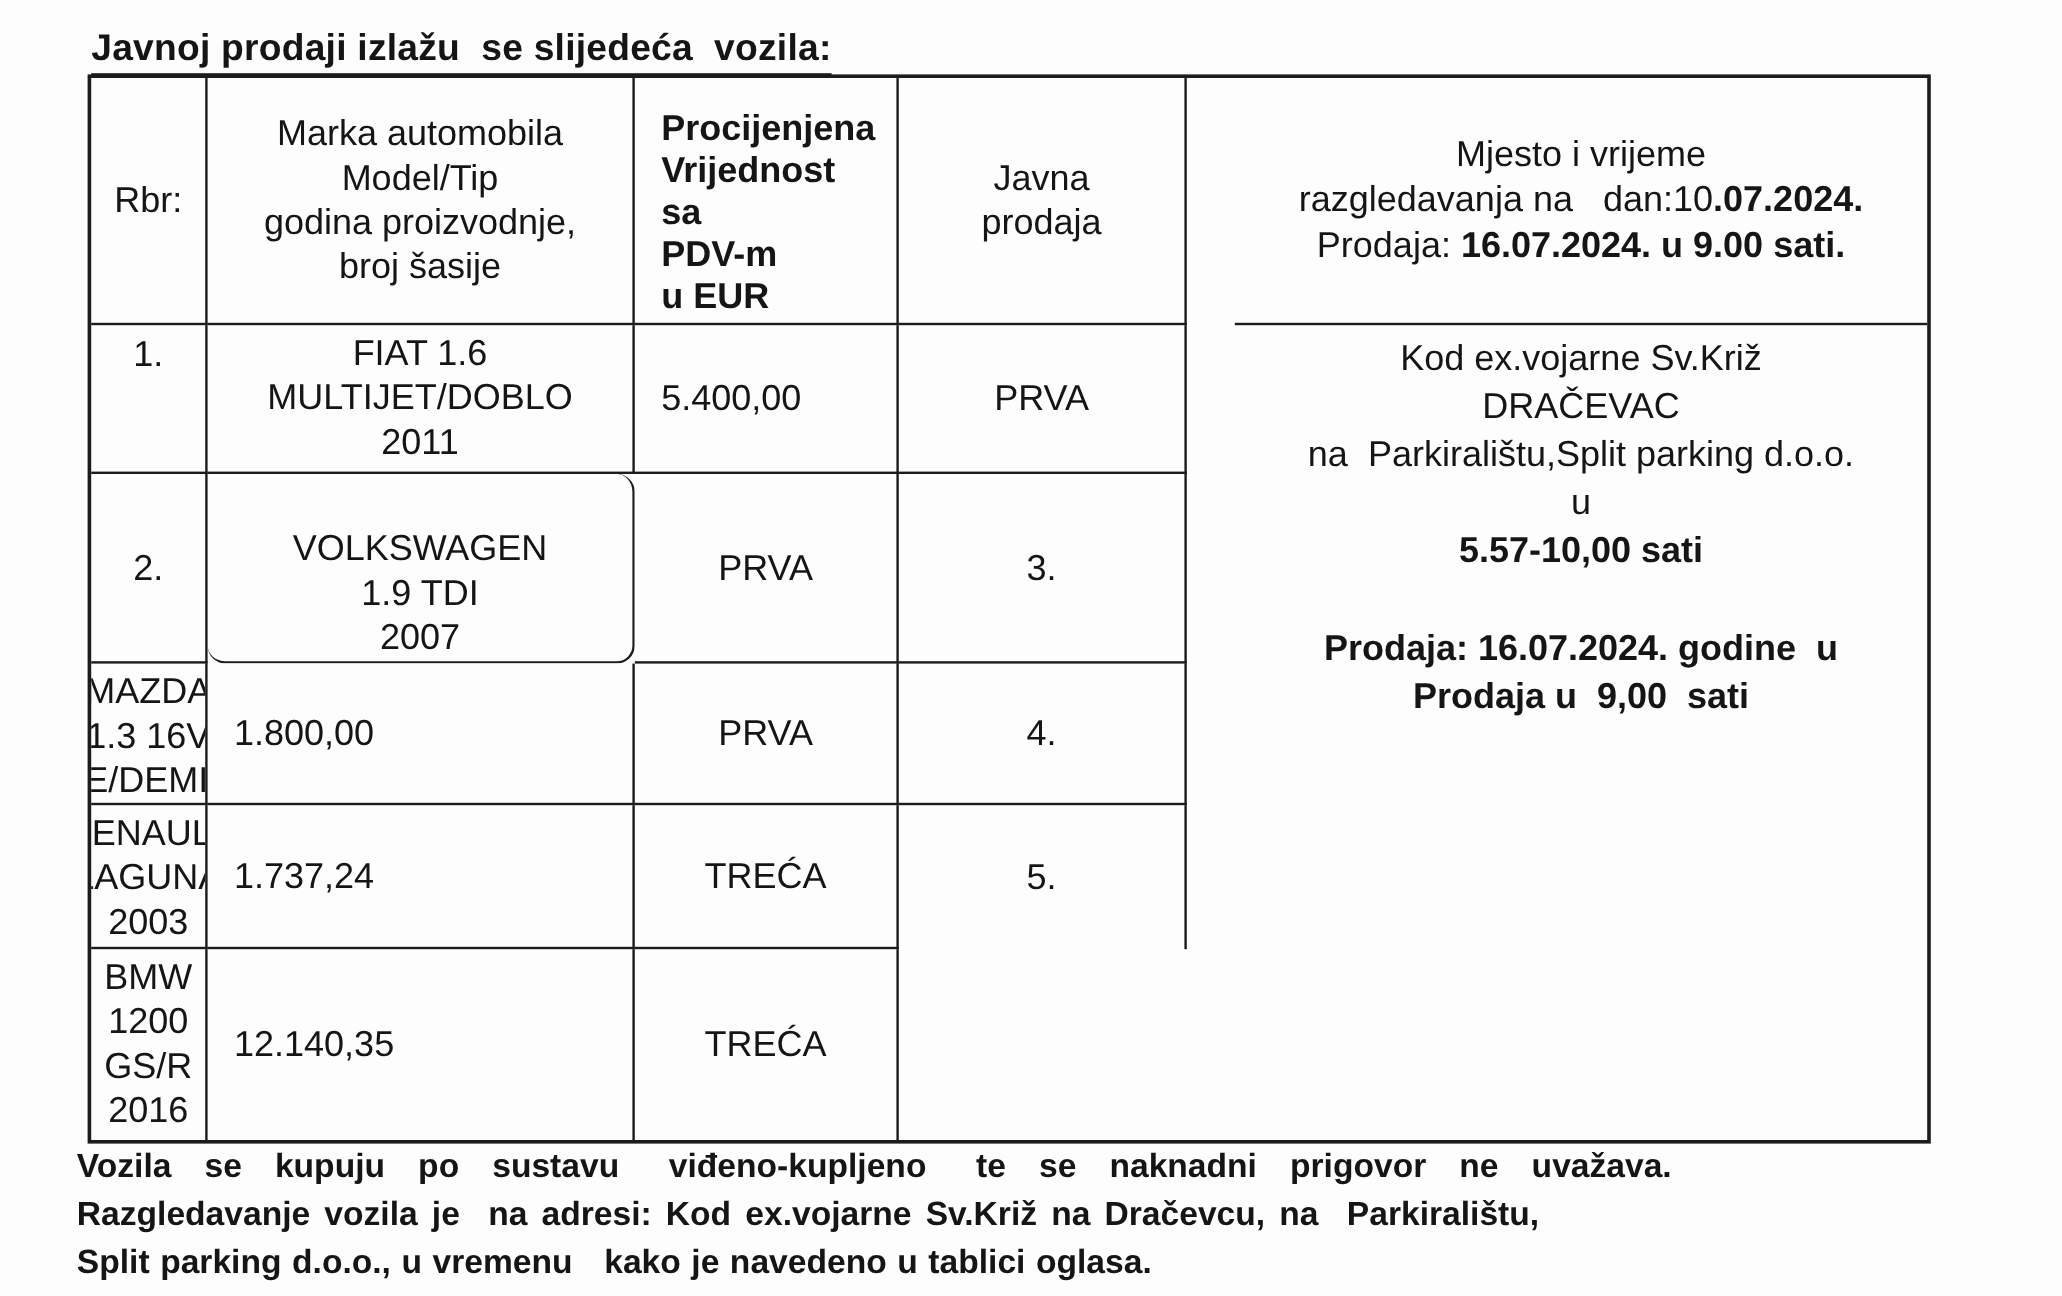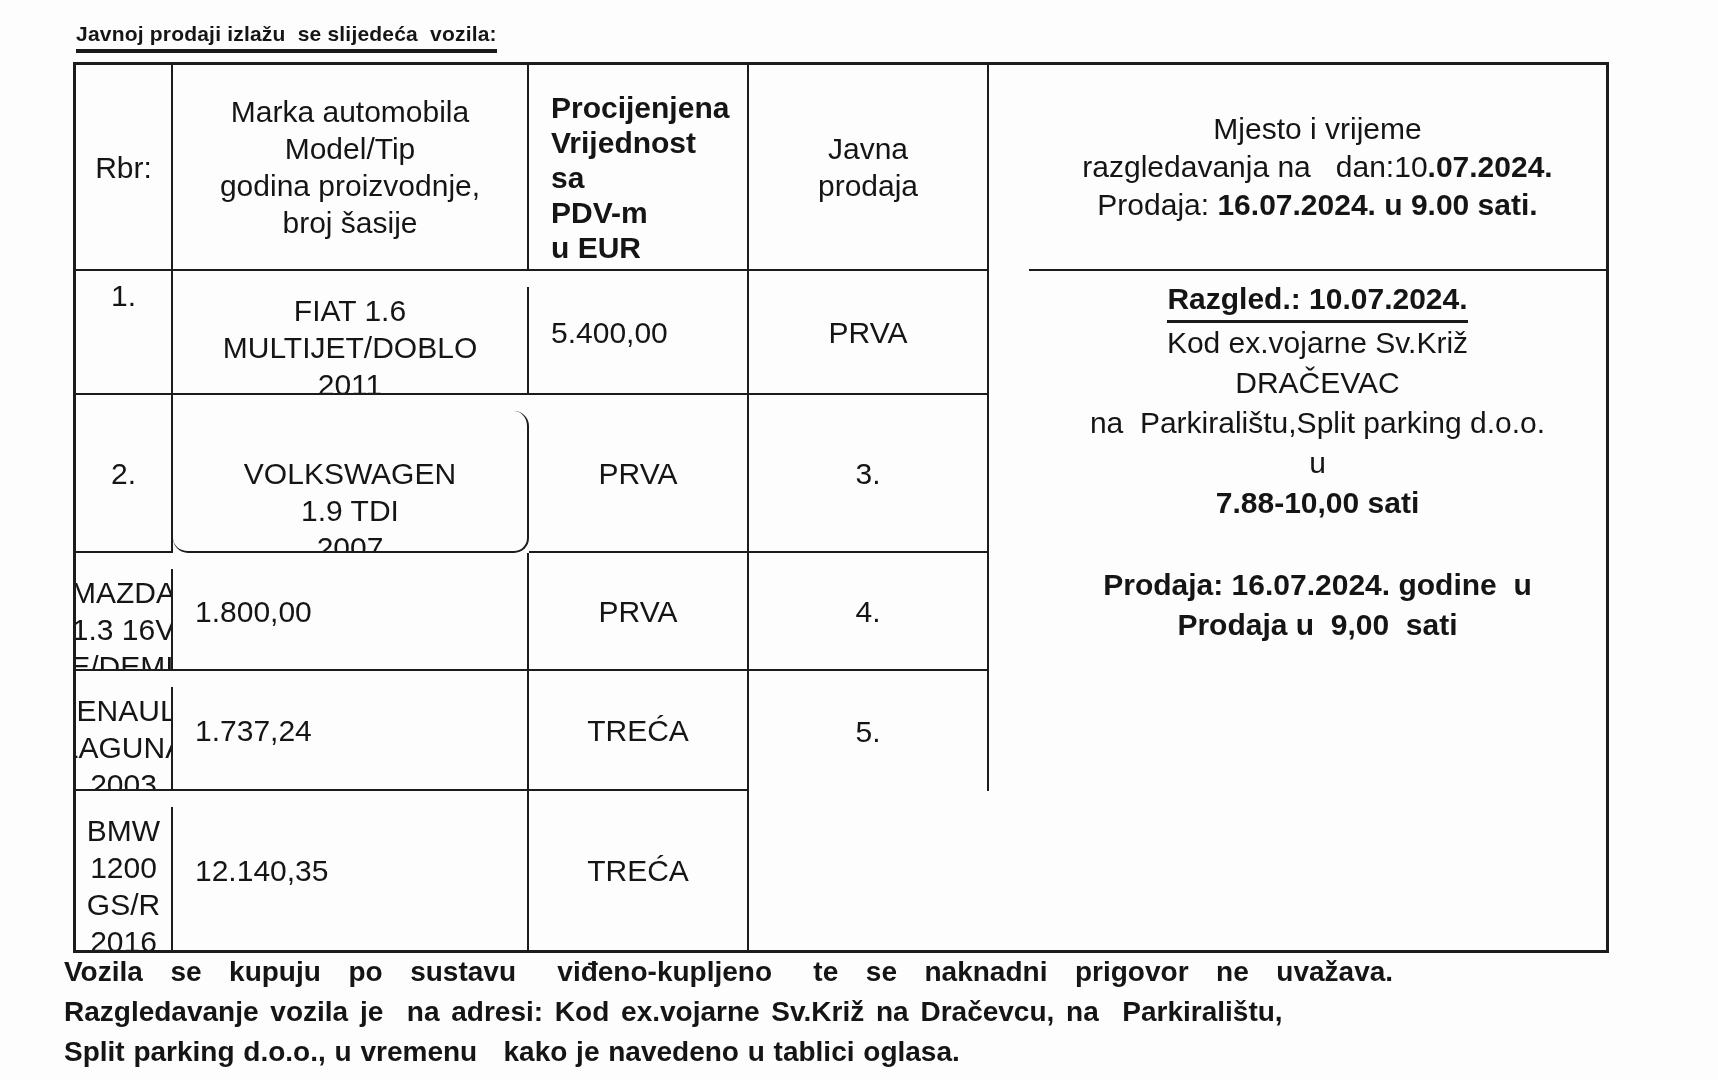--- a/index.html
+++ b/index.html
@@ -7,21 +7,21 @@
     width:1718px; height:1080px; position:relative; overflow:hidden;
     background:#fdfdfd; color:#151515;
     font-family:"Liberation Sans", sans-serif;
     -webkit-font-smoothing:antialiased;
   }
   .pw { white-space:pre-wrap; }
 
   
   .title {
     position:absolute; left:76px; top:22px;
-    font-size:21px; font-weight:700; letter-spacing:0.2px;
+    font-size:31px; font-weight:700; letter-spacing:0.2px;
     display:inline-block; border-bottom:4px solid #1a1a1a; padding-bottom:3px;
   }
 
   
   .grid {
     position:absolute; left:73px; top:62px;
     width:1530px; height:885px;
     display:grid;
     grid-template-columns:97px 356px 220px 240px 1fr;
     grid-template-rows:206px 124px 158px 118px 120px 1fr;
@@ -30,21 +30,21 @@
   }
   .cell {
     border-right:2px solid #1c1c1c; border-bottom:2px solid #1c1c1c;
     display:flex; flex-direction:column; justify-content:center; align-items:center;
     text-align:center; overflow:hidden;
   }
   .no-r { border-right:none;margin-left:40px; }
   .no-b { border-bottom:none; }
   .b { font-weight:700; }
 
-  .c-model { justify-content:flex-start; padding-top:5px;margin-top:16px; }
+  .c-model { justify-content:flex-start; padding-top:5px; }
   .c-model.vpad { padding-top:44px;border-radius:15px; }
   .c-value { align-items:flex-start; text-align:left; padding-left:22px; }
   .h-value { justify-content:center; padding-top:20px; line-height:35px; }
   .h-mjesto { line-height:38px; }
   .r1-rbr { justify-content:flex-start; padding-top:6px; }
 
   .c-notice {
     grid-column:5; grid-row:2 / 7;
     justify-content:flex-start; padding-top:8px; line-height:40px;
   }
@@ -92,26 +92,25 @@
       <div>Javna</div>
       <div>prodaja</div>
     </div>
     <div class="cell no-r h-mjesto">
       <div class="pw">Mjesto i vrijeme</div>
       <div class="pw"><span>razgledavanja na   dan:10</span><span class="b">.07.2024.</span></div>
       <div class="pw"><span>Prodaja: </span><span class="b">16.07.2024. u 9.00 sati.</span></div>
     </div>
 
     <div class="cell c-notice no-r no-b">
-      <div><span class="notice-underline pw">Razgled.: 10.07.2024.</span></div>
       <div class="pw">Kod ex.vojarne Sv.Križ</div>
       <div class="pw">DRAČEVAC</div>
       <div class="pw">na  Parkiralištu,Split parking d.o.o.</div>
       <div class="pw">u</div>
-      <div class="b pw">7.88-10,00 sati</div>
+      <div class="b pw">5.57-10,00 sati</div>
       <div class="b pw gap-top">Prodaja: 16.07.2024. godine  u</div>
       <div class="b pw">Prodaja u  9,00  sati</div>
     </div>
 
     <div class="cell r1-rbr">
       <div>1.</div>
     </div>
     <div class="cell c-model">
       <div>FIAT 1.6</div>
       <div>MULTIJET/DOBLO</div>

